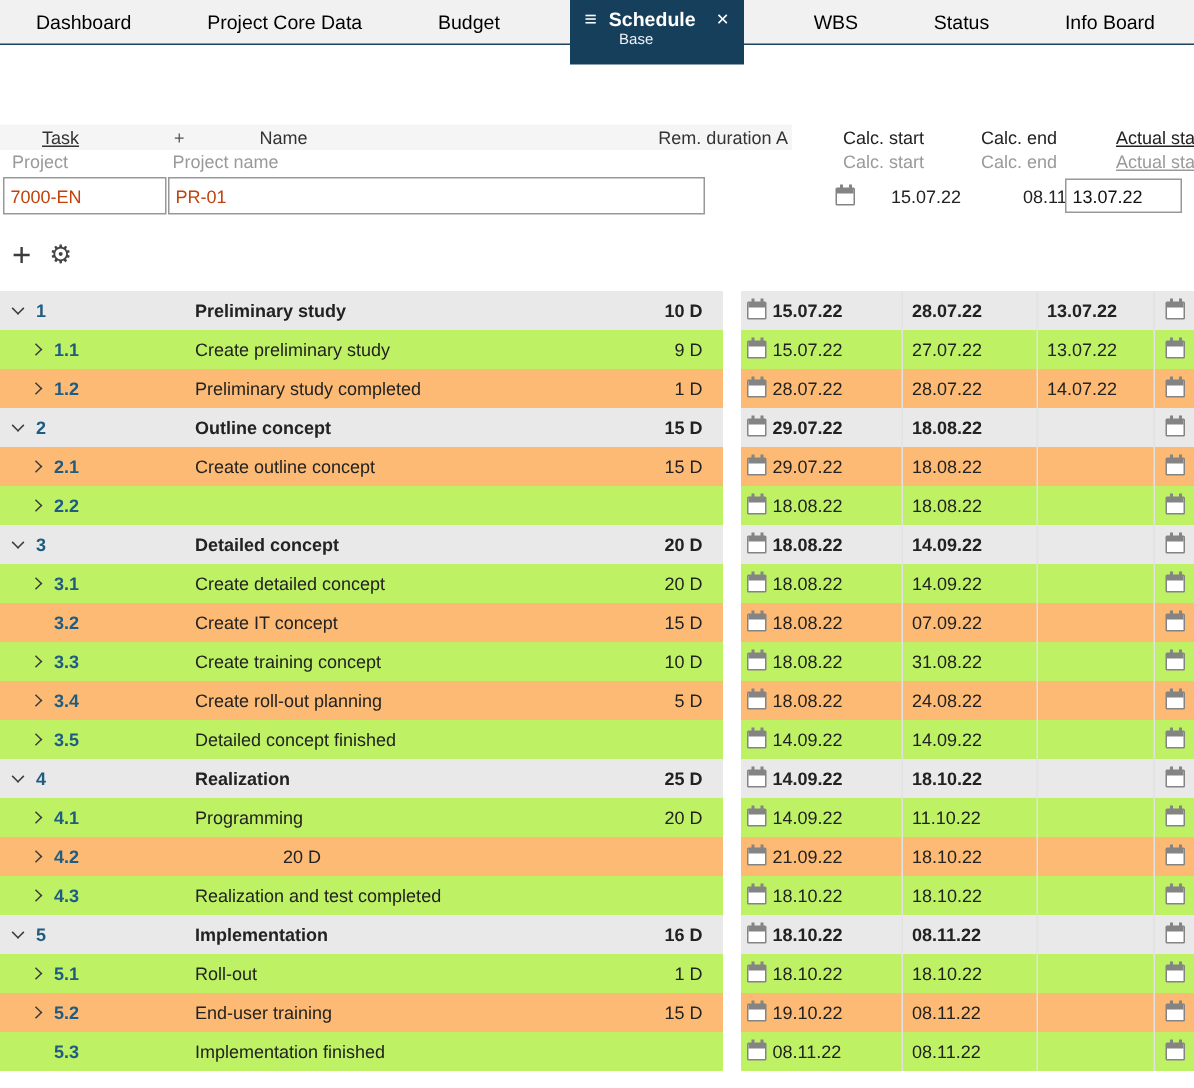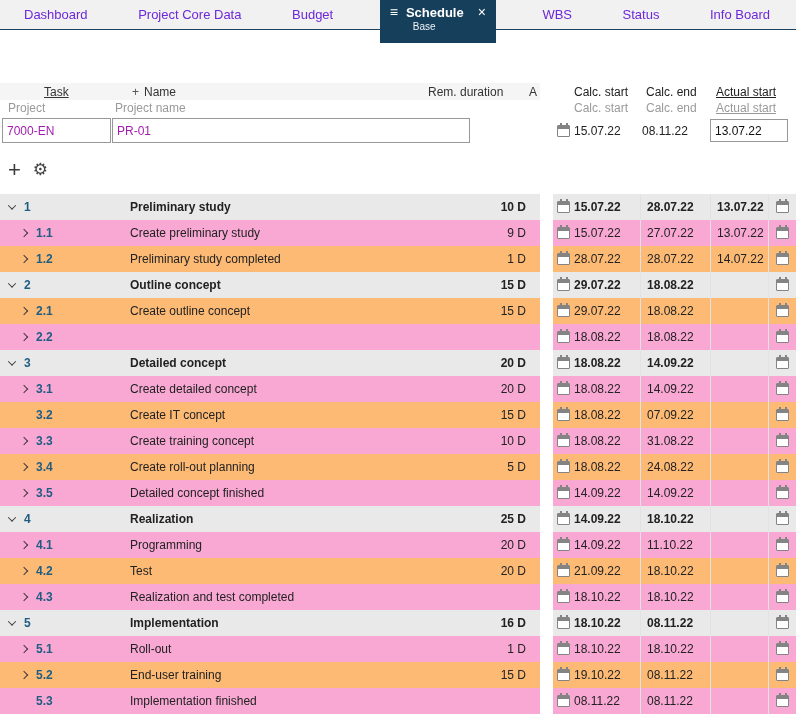--- a/index.html
+++ b/index.html
@@ -14,62 +14,62 @@
   
   .tabbar {
     height: 30px; background: #f1f1f1;
     border-bottom: 1px solid #1b4361;
     display: flex; align-items: flex-start;
     justify-content: space-between;
     padding: 0 22px 0 20px;
     position: relative; z-index: 2;
   }
   .tab {
-    line-height: 30px; color: #6d28d9; font-size: 13px;
+    line-height: 30px; color: #000000; font-size: 13px;
     white-space: nowrap; cursor: pointer; padding: 0 4px;
   }
   .tab.active {
     background: #163f5c; color: #fff; height: 43px;
     padding: 4px 10px 0 10px; line-height: normal;
     display: flex; flex-direction: column;
   }
   .tab-top { display: flex; align-items: center; gap: 8px; font-size: 13px; font-weight: 700; }
   .hamb { font-size: 14px; font-weight: 400; }
   .close { font-size: 14px; font-weight: 400; margin-left: 6px; cursor: pointer; }
   .tab-sub { font-size: 10px; color: #eef3f7; margin-left: 23px; margin-top: 1px; font-weight: 400; }
 
   
   .main { margin-top: 53px; }
   .hrow, .trow { display: flex; width: 796px; }
   .lp { width: 540px; display: flex; align-items: center; }
   .spacer { width: 13px; background: #fff; }
-  .rp { flex: 1; display: flex; align-items: center; }
+  .rp { flex: 1; display: flex; align-items: center; gap: 20px; }
 
   
   .h1 { height: 17px; }
   .h1 .lp { background: #f5f5f5; color: #333; }
-  .h-task { margin-left: 44px; width: 88px; text-decoration: underline; }
+  .h-task { margin-left: 28px; width: 88px; text-decoration: underline; }
   .h-plus { width: 12px; color: #555; cursor: pointer; }
-  .h-name { flex: 1; }
-  .h-dur { width: 98px; }
+  .h-name { flex: 1; margin-left: 45px; }
+  .h-dur { width: 98px; text-align: right; }
   .h-a { width: 14px; text-align: center; overflow: hidden; }
   .rh-c1 { width: 87px; padding-left: 21px; white-space: nowrap; }
   .rh-c2 { width: 70px; padding-left: 6px; white-space: nowrap; }
   .rh-c3 { width: 58px; padding-left: 6px; white-space: nowrap; text-decoration: underline; }
 
   .h2 { height: 16px; color: #9a9a9a; }
   .p1 { margin-left: 8px; width: 107px; }
 
   
   .hin { height: 29px; }
   .hin .lp { position: relative; }
   .inp {
     position: absolute; top: 2px; height: 25px;
     border: 1px solid #989898; background: #fff;
-    font: inherit; color: #a21caf; padding: 0 4px; outline: none;
+    font: inherit; color: #c2410c; padding: 0 4px; outline: none;
   }
   .inp1 { left: 2px; width: 109px; }
   .inp2 { left: 112px; width: 358px; }
   .rin { position: relative; }
   .rin .cal { margin-left: 4px; }
   .rin-d1 { width: 66px; padding-left: 4px; }
   .rin-d2 { width: 70px; padding-left: 6px; }
   .as-box {
     position: absolute; left: 157px; top: 3px;
     width: 78px; height: 23px;
@@ -79,21 +79,21 @@
 
   
   .tbrow { height: 49px; }
   .toolbar { display: flex; align-items: center; gap: 12px; padding-left: 8px; }
   .tool { cursor: pointer; color: #3b3b3b; }
   .tool.plus { font-size: 22px; font-weight: 300; line-height: 20px; }
   .tool.gear { font-size: 17px; line-height: 20px; color: #444; }
 
   
   .trow { height: 26px; }
-  .trow .lp, .trow .rp { background: #f9a8d4; }
+  .trow .lp, .trow .rp { background: #bef264; }
   .trow.alt .lp, .trow.alt .rp { background: #fdba74; }
   .trow.group .lp, .trow.group .rp { background: #e9e9e9; font-weight: 700; }
 
   .l-id { width: 130px; display: flex; align-items: center; }
   .toggle { width: 12px; margin-left: 6px; display: flex; justify-content: center; cursor: pointer; }
   .trow.child .toggle { margin-left: 18px; }
   .chev {
     display: inline-block; width: 6px; height: 6px;
     border-right: 1.5px solid #3c3c3c; border-bottom: 1.5px solid #3c3c3c;
   }
@@ -625,21 +625,20 @@
   </div>
 
   <div class="trow child alt">
     <div class="lp">
       <span class="l-id">
         <span class="toggle">
                 <i class="chev right"></i>
               </span>
         <span class="num">4.2</span>
       </span>
-      <span class="l-name">Test</span>
       <span class="l-dur">20 D</span>
       <span class="l-a"></span>
     </div>
     <div class="spacer"></div>
     <div class="rp">
       <span class="rc rc-cs">
         <span class="cal"></span>
         <span class="dt">21.09.22</span>
       </span>
       <span class="rc rc-ce">

